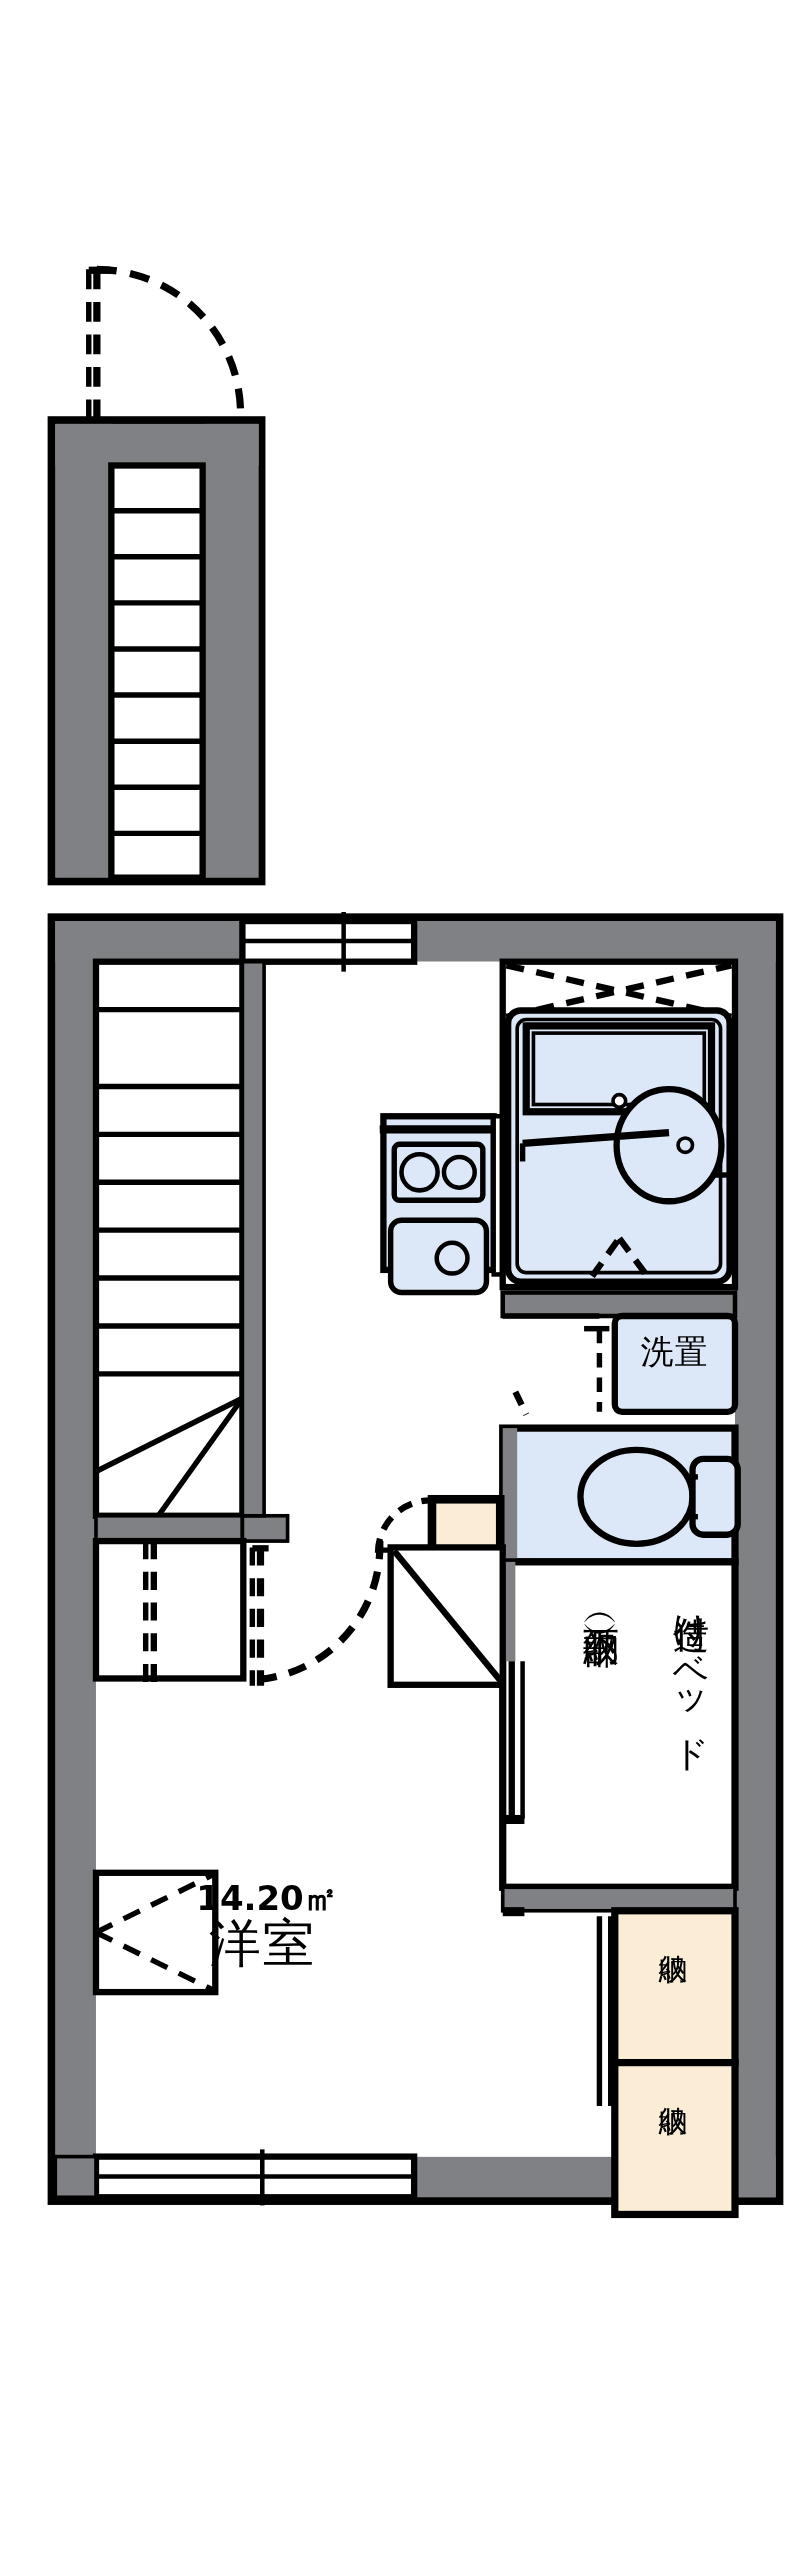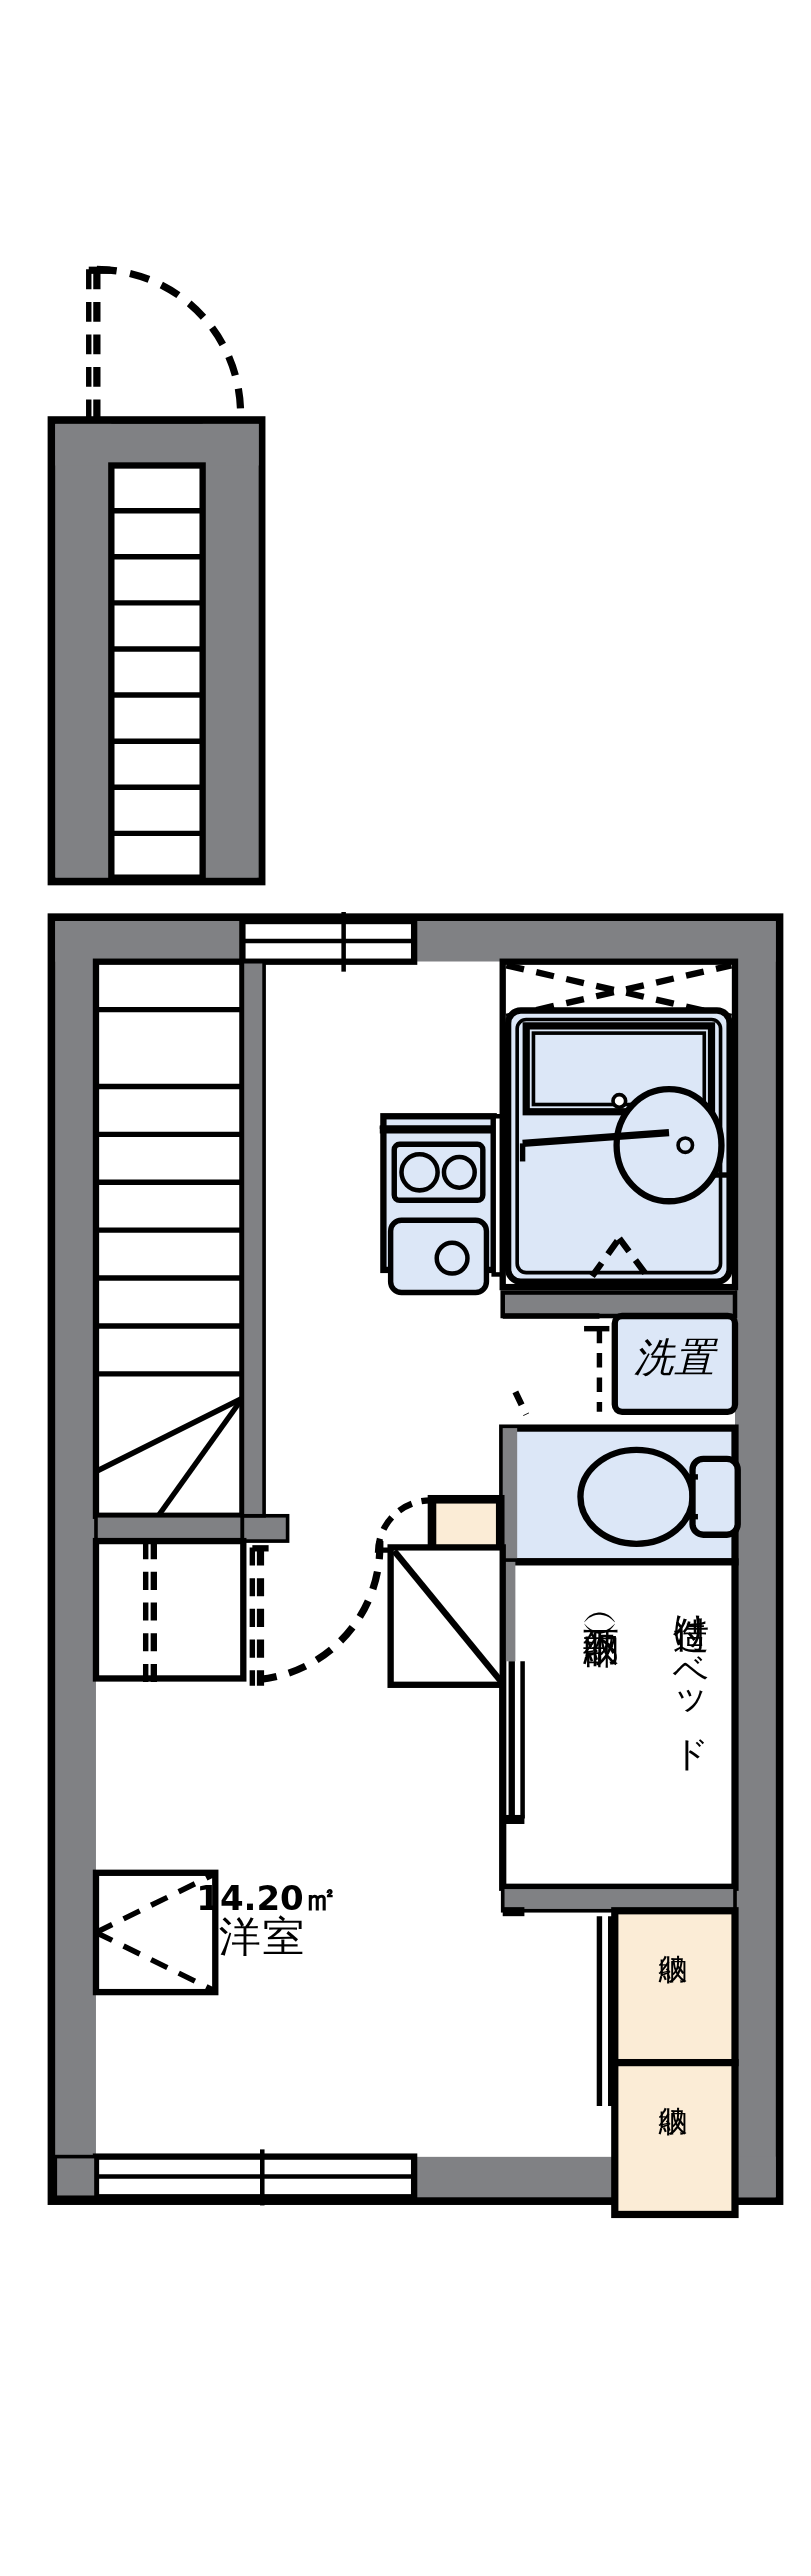--- a/index.html
+++ b/index.html
@@ -36,33 +36,32 @@
     white-space: nowrap;
   }
   .hlabel {
     position: absolute;
     font-family: "DejaVu Sans", "Liberation Sans", sans-serif;
     color: #000;
     white-space: nowrap;
     text-align: center;
   }
   .room-name {
-    font-size: 42px;
+    font-size: 52px;
     letter-spacing: 1.8px;
   }
   .room-area {
     font-size: 34px;
   }
   .room-jo {
     font-size: 34px;
   }
   .fixture-label {
-    font-size: 40px;
+    font-size: 33px;
     letter-spacing: 0.9px;
-    font-style: italic;
   }
   .closet-label {
     font-size: 29px;
     line-height: 1.05;
   }
   .bed-label {
     font-size: 36px;
   }
 </style>
 </head>

